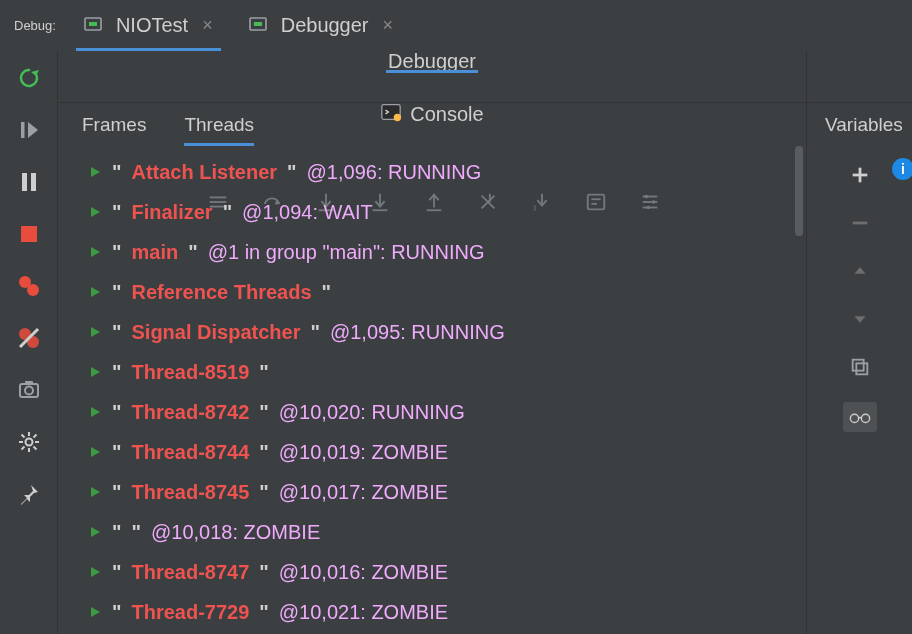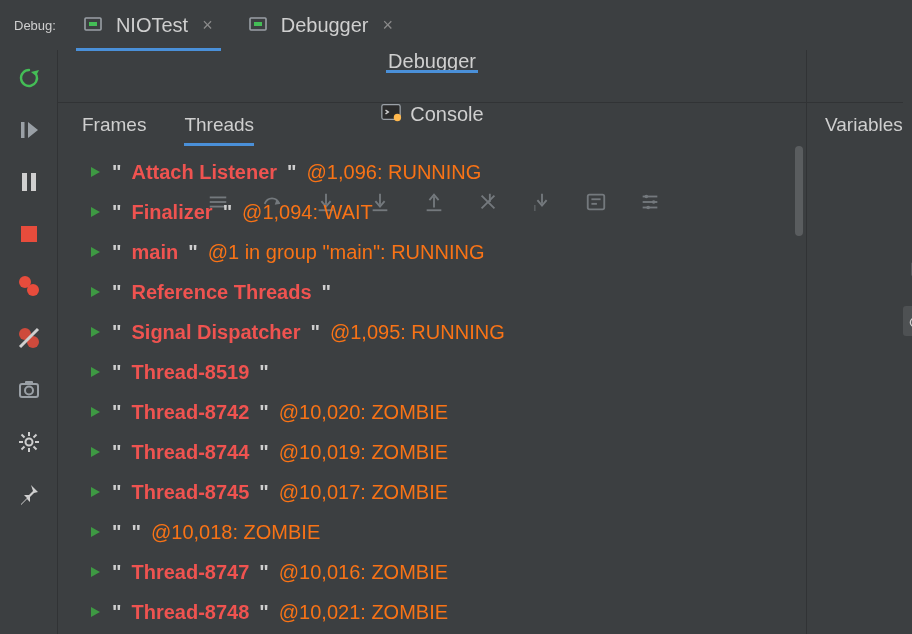--- a/index.html
+++ b/index.html
@@ -61,26 +61,26 @@
   .inner-tabs .itab.active::after { content:""; position:absolute; left:0; right:0; bottom:0; height:3px; background:var(--active-tab); }
 
   
   .threads-wrap { flex:1; display:flex; min-height:0; }
   .threads-list { flex:1; overflow:hidden; padding:6px 0 0 30px; position:relative; }
   .thread-row { display:flex; align-items:center; height:40px; gap:10px; font-size:20px; white-space:nowrap; }
   .thread-row .tri { width:14px; height:14px; flex:0 0 14px; }
   .thread-row .tri svg { display:block; }
   .thread-row .q { color:#cfcfcf; font-weight:600; }
   .thread-row .tname { color: var(--orange-red); font-weight:550; }
-  .thread-row .suffix { color:#f97316; }
+  .thread-row .suffix { color:#f0abfc; }
   .threads-scrollbar { width:14px; position:relative; }
   .threads-scrollbar .thumb { position:absolute; top:0; left:3px; width:8px; height:90px; background:#5a5d5f; border-radius:4px; }
 
   
-  .right { width:106px; background:var(--bg); display:flex; border-left:1px solid var(--bg-darker); }
+  .right { width:106px; background:var(--bg); display:flex; flex-direction:column; border-left:1px solid var(--bg-darker); }
   .right .vars-label { height:44px; display:flex; align-items:center; justify-content:flex-start; padding-left:18px; font-size:19px; color:#cfcfcf; border-top:1px solid var(--bg-darker); margin-top:52px; }
   .right .r-col { flex:1; display:flex; flex-direction:column; align-items:center; gap:22px; padding-top:16px; position:relative; }
   .right .r-col .info-badge { position:absolute; top:12px; right:-2px; width:22px; height:22px; border-radius:50%; background:#1e88e5; color:#fff; display:flex; align-items:center; justify-content:center; font-weight:bold; font-size:14px; }
   .r-btn { width:26px; height:26px; display:flex; align-items:center; justify-content:center; cursor:pointer; color:var(--icon); }
   .r-btn svg { width:22px; height:22px; }
   .r-btn.glasses { background:#4e5153; padding:4px 6px; width:auto; height:auto; border-radius:3px; }
 
 </style>
 </head>
 <body>
@@ -341,21 +341,21 @@
           </div>
           <div class="thread-row">
             <span class="tri">
               <svg width="14" height="14" viewBox="0 0 14 14">
                 <path d="M3 2l9 5-9 5z" fill="#3e9943"></path>
               </svg>
             </span>
             <span class="q">"</span>
             <span class="tname">Thread-8742</span>
             <span class="q">"</span>
-            <span class="suffix">@10,020: ZOMBIE</span>
+            <span class="suffix">@10,020: RUNNING</span>
           </div>
           <div class="thread-row">
             <span class="tri">
               <svg width="14" height="14" viewBox="0 0 14 14">
                 <path d="M3 2l9 5-9 5z" fill="#3e9943"></path>
               </svg>
             </span>
             <span class="q">"</span>
             <span class="tname">Thread-8744</span>
             <span class="q">"</span>
@@ -393,21 +393,21 @@
             <span class="q">"</span>
             <span class="suffix">@10,016: ZOMBIE</span>
           </div>
           <div class="thread-row">
             <span class="tri">
               <svg width="14" height="14" viewBox="0 0 14 14">
                 <path d="M3 2l9 5-9 5z" fill="#3e9943"></path>
               </svg>
             </span>
             <span class="q">"</span>
-            <span class="tname">Thread-8748</span>
+            <span class="tname">Thread-7729</span>
             <span class="q">"</span>
             <span class="suffix">@10,021: ZOMBIE</span>
           </div>
         </div>
       <div class="threads-scrollbar">
           <div class="thumb"></div>
         </div>
     </div>
 
   </div>

